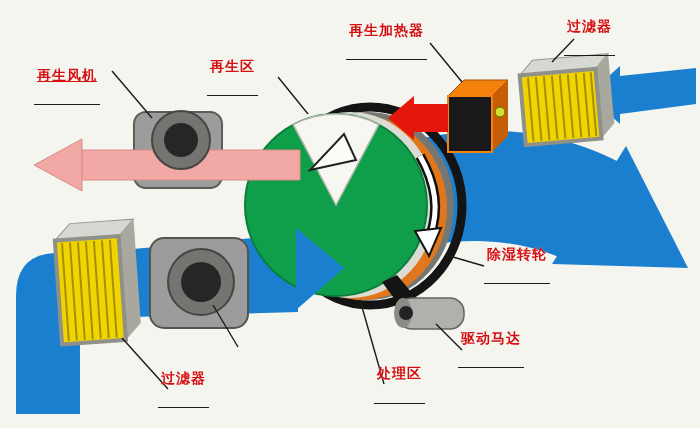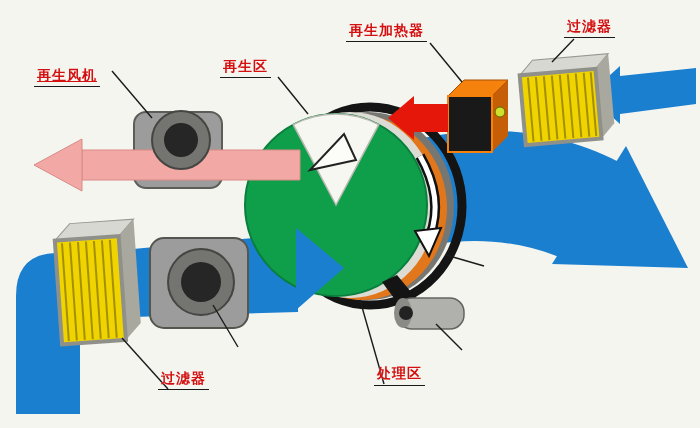--- a/index.html
+++ b/index.html
@@ -8,27 +8,27 @@
     position:relative;width:700px;height:428px;background:#f5f5f0;overflow:hidden;
   }
   #diagram-svg{position:absolute;left:0;top:0;}
   .lbl{
     position:absolute;
     color:#d40f0f;
     font-size:14px;
     font-weight:bold;
     letter-spacing:1px;
     line-height:16px;
-    padding:0 3px 3px 3px;
+    padding:0 3px 21px 3px;
     border-bottom:1.6px solid #1a1a1a;
     white-space:nowrap;
     text-shadow:0 0 1px rgba(255,255,255,.7);
   }
   .lbl-regen-fan   {left:34px;  top:67px;text-decoration:underline;}
-  .lbl-regen-zone  {left:220px; top:58px;}
+  .lbl-regen-zone  {left:207px; top:58px;}
   .lbl-regen-heater{left:346px; top:22px;}
   .lbl-filter-top  {left:564px; top:18px;}
   .lbl-wheel       {left:484px; top:246px;}
   .lbl-motor       {left:458px; top:330px;}
   .lbl-process-zone{left:374px; top:366px;font-family:Liberation Mono, monospace;}
   .lbl-process-fan {left:228px; top:328px;}
   .lbl-filter-bot  {left:158px; top:370px;}
 </style>
 </head>
 <body>
@@ -148,16 +148,18 @@
       <line x1="384" y1="384" x2="360" y2="300"></line>
       <line x1="238" y1="347" x2="213" y2="305"></line>
       <line x1="168" y1="389" x2="122" y2="338"></line>
     </g>
   </svg>
 
   <div class="lbl lbl-regen-fan">再生风机</div>
   <div class="lbl lbl-regen-zone">再生区</div>
   <div class="lbl lbl-regen-heater">再生加热器</div>
   <div class="lbl lbl-filter-top">过滤器</div>
+  <div class="lbl lbl-wheel">除湿转轮</div>
+  <div class="lbl lbl-motor">驱动马达</div>
   <div class="lbl lbl-process-zone">处理区</div>
   <div class="lbl lbl-filter-bot">过滤器</div>
 
 </div>
 
 </body></html>

